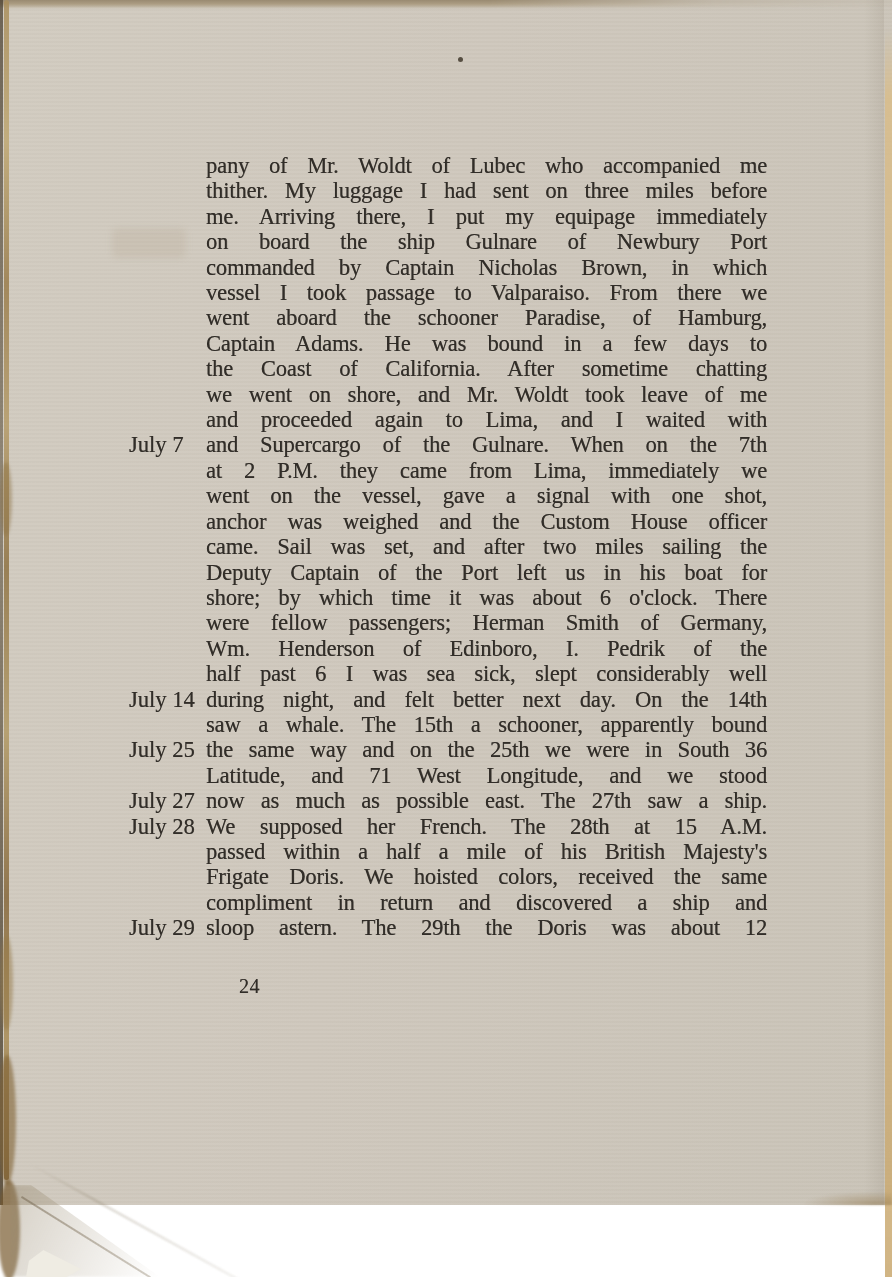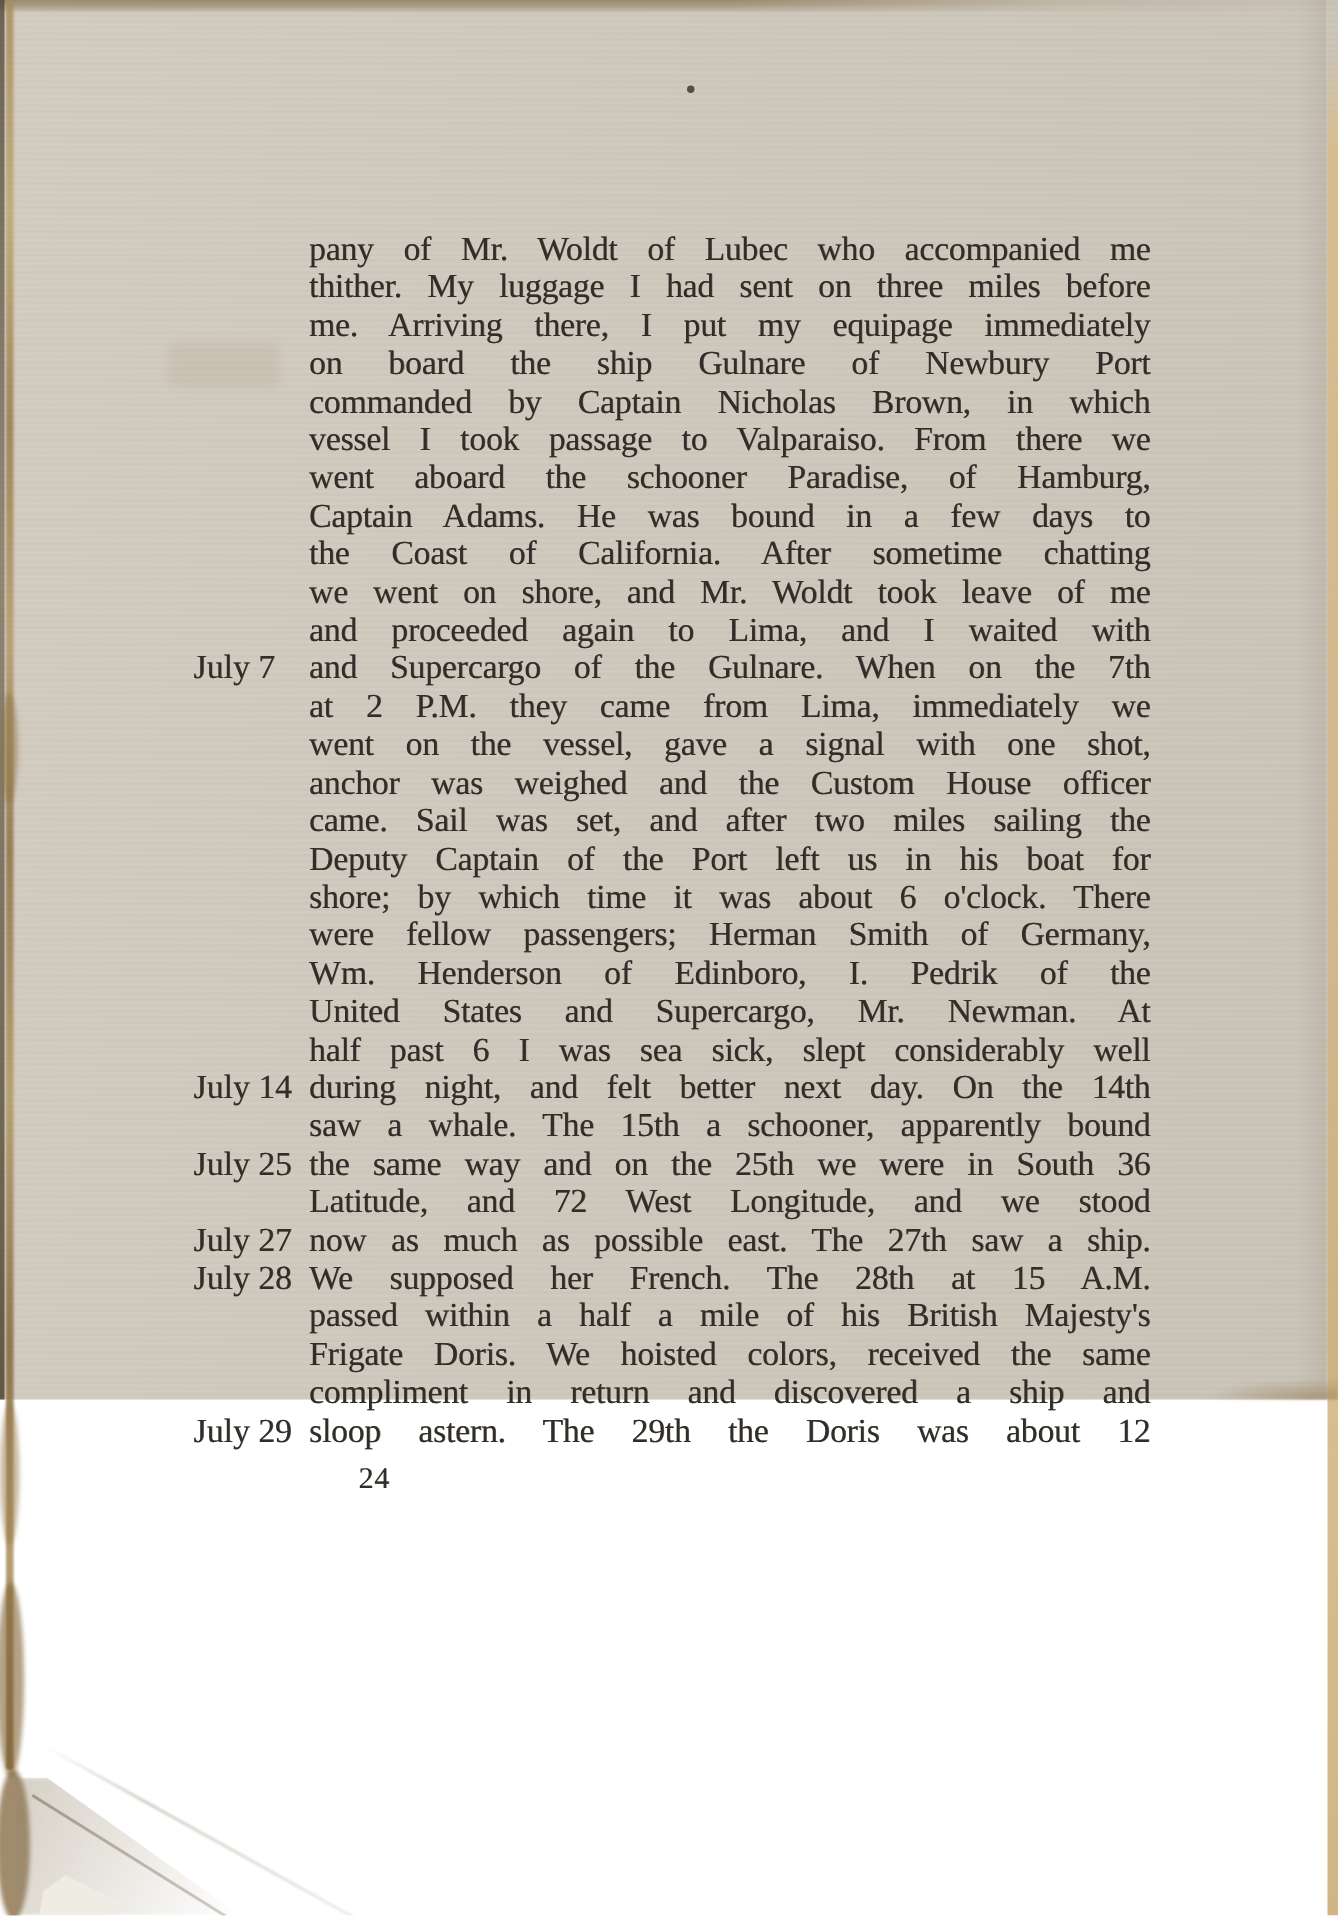--- a/index.html
+++ b/index.html
@@ -5,21 +5,21 @@
   html, body {
     margin: 0;
     padding: 0;
     width: 892px;
     height: 1277px;
     overflow: hidden;
   }
   .page {
     position: relative;
     width: 892px;
-    height: 933px;
+    height: 1205px;
     background:
       repeating-linear-gradient(0deg,
         rgba(255,255,255,0.025) 0 2px,
         rgba(70,60,45,0.02) 2px 4px),
       linear-gradient(100deg, #d2ccc1 0%, var(--paper, #cfc8bd) 45%, #cac4b8 100%);
     font-family: "Liberation Serif", "DejaVu Serif", serif;
     color: var(--ink, #312d28);
   }
   
   .top-edge {
@@ -218,41 +218,37 @@
       <div class="line">
         <span class="date"></span>
         <span class="text">were fellow passengers; Herman Smith of Germany,</span>
       </div>
       <div class="line">
         <span class="date"></span>
         <span class="text">Wm. Henderson of Edinboro, I. Pedrik of the</span>
       </div>
       <div class="line">
         <span class="date"></span>
-        <span class="text">United States and Supercargo, Mr. Newman. At</span>
-      </div>
-      <div class="line">
-        <span class="date"></span>
         <span class="text">half past 6 I was sea sick, slept considerably well</span>
       </div>
       <div class="line">
         <span class="date">July 14</span>
         <span class="text">during night, and felt better next day. On the 14th</span>
       </div>
       <div class="line">
         <span class="date"></span>
         <span class="text">saw a whale. The 15th a schooner, apparently bound</span>
       </div>
       <div class="line">
         <span class="date">July 25</span>
         <span class="text">the same way and on the 25th we were in South 36</span>
       </div>
       <div class="line">
         <span class="date"></span>
-        <span class="text">Latitude, and 72 West Longitude, and we stood</span>
+        <span class="text">Latitude, and 71 West Longitude, and we stood</span>
       </div>
       <div class="line">
         <span class="date">July 27</span>
         <span class="text">now as much as possible east. The 27th saw a ship.</span>
       </div>
       <div class="line">
         <span class="date">July 28</span>
         <span class="text">We supposed her French. The 28th at 15 A.M.</span>
       </div>
       <div class="line">

